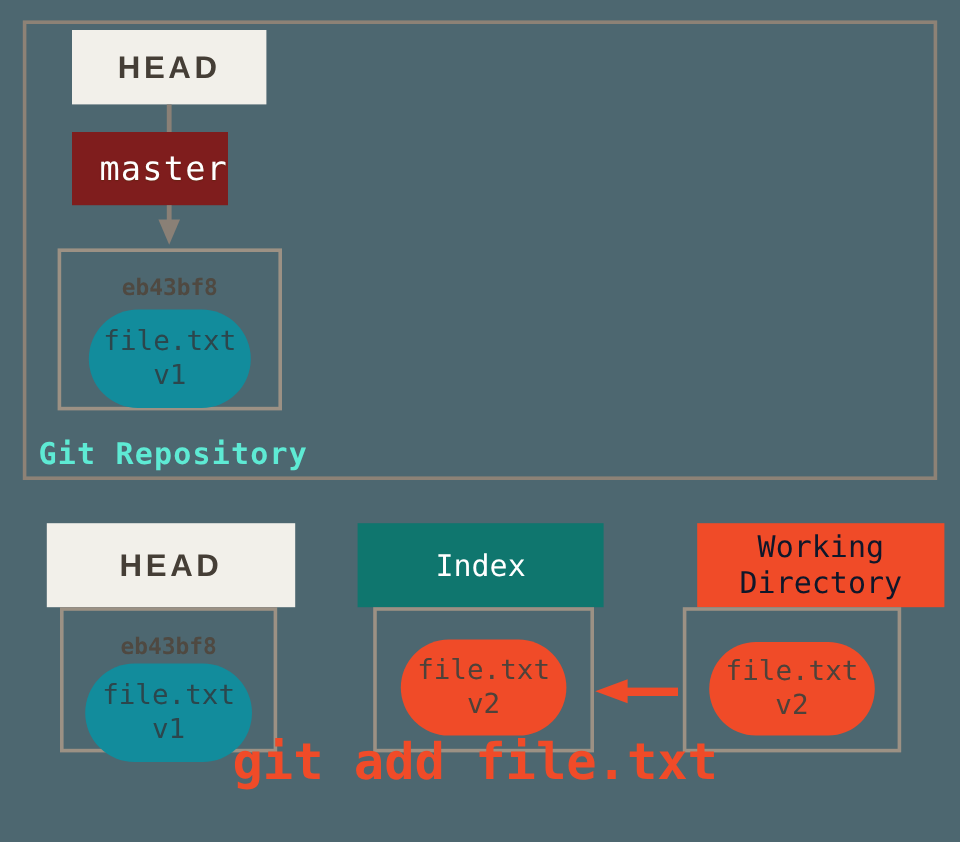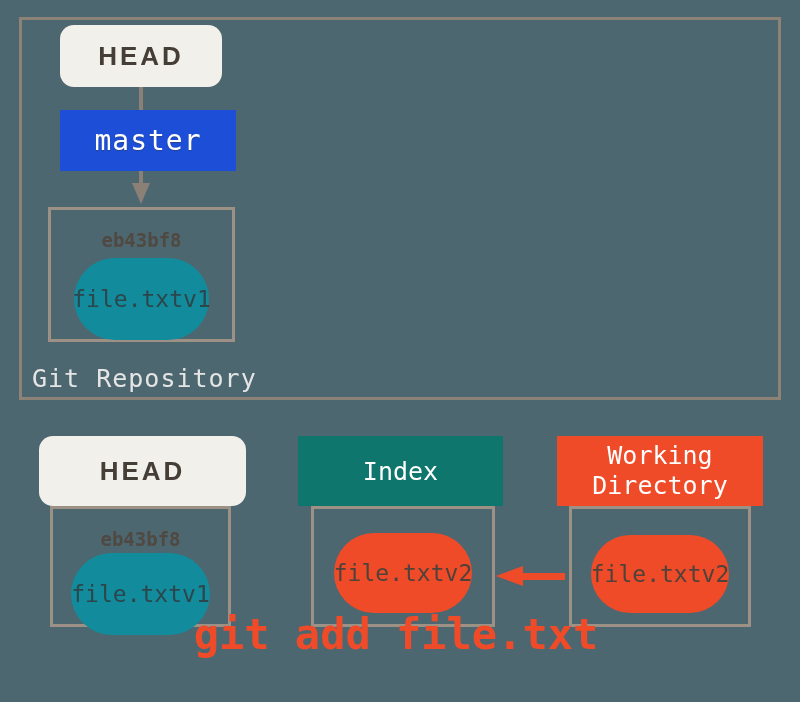--- a/index.html
+++ b/index.html
@@ -12,51 +12,51 @@
   }
   .abs{position:absolute;box-sizing:border-box;}
 
   
   .repo-box{
     left:19px;top:17px;width:762px;height:383px;
     border:3px solid #8d8276;
   }
   .repo-label{
     left:32px;top:364px;
-    font-size:25px;font-weight:normal;color:#e5e5e5;
+    font-size:25px;font-weight:bold;color:#5eead4;
     letter-spacing:1px;
   }
 
   
   .head-box{
     background:#f2f0ea;color:#453e36;
     display:flex;align-items:center;justify-content:center;
     font-family:"Liberation Sans","DejaVu Sans",sans-serif;
-    font-weight:bold;font-size:26px;letter-spacing:3px;border-radius:14px;
+    font-weight:bold;font-size:26px;letter-spacing:3px;
   }
   .head-box.top{left:60px;top:25px;width:162px;height:62px;}
   .head-box.bottom{left:39px;top:436px;width:207px;height:70px;}
 
   .branch-box{
-    left:60px;top:110px;width:176px;height:61px;
-    background:#1d4ed8;color:#ffffff;
-    display:flex;align-items:center;justify-content:center;
+    left:60px;top:110px;width:130px;height:61px;
+    background:#7f1d1d;color:#ffffff;
+    display:flex;align-items:center;justify-content:flex-end;
     font-size:28px;letter-spacing:1px;
     text-shadow:0 1px 1px rgba(60,50,0,.35);
   }
 
   .teal-header{
     left:298px;top:436px;width:205px;height:70px;
     background:#0f766e;color:#ffffff;
     display:flex;align-items:center;justify-content:center;
     font-size:25px;
   }
   .orange-header{
-    left:557px;top:436px;width:206px;height:70px;
-    background:#f04b28;color:#ffffff;
+    left:581px;top:436px;width:206px;height:70px;
+    background:#f04b28;color:#0f172a;
     display:flex;align-items:center;justify-content:center;
     text-align:center;font-size:25px;line-height:30px;
     padding:0 20px;
   }
 
   
   .snap{
     border:3px solid #9c9184;
   }
   .snap.top-commit{left:48px;top:207px;width:187px;height:135px;}
@@ -65,21 +65,21 @@
   .snap.col3{left:569px;top:506px;width:182px;height:121px;}
 
   .hash{
     text-align:center;margin-top:19px;
     font-size:19px;font-weight:bold;color:#4f4941;
   }
 
   
   .blob{
     margin:0 auto;border-radius:41px;
-    display:flex;flex-direction:row;align-items:center;justify-content:center;
+    display:flex;flex-direction:column;align-items:center;justify-content:center;
     font-size:23px;line-height:28px;
   }
   .blob.teal{background:#128c9c;color:#2c464c;width:135px;height:82px;}
   .blob.orange{background:#f04b28;color:#4e423a;width:138px;height:80px;}
   .snap.top-commit .blob{margin-top:7px;}
   .snap.col1 .blob{width:139px;margin-top:3px;}
   .snap.col2 .blob{margin-top:24px;}
   .snap.col3 .blob{margin-top:26px;height:78px;}
 
   

